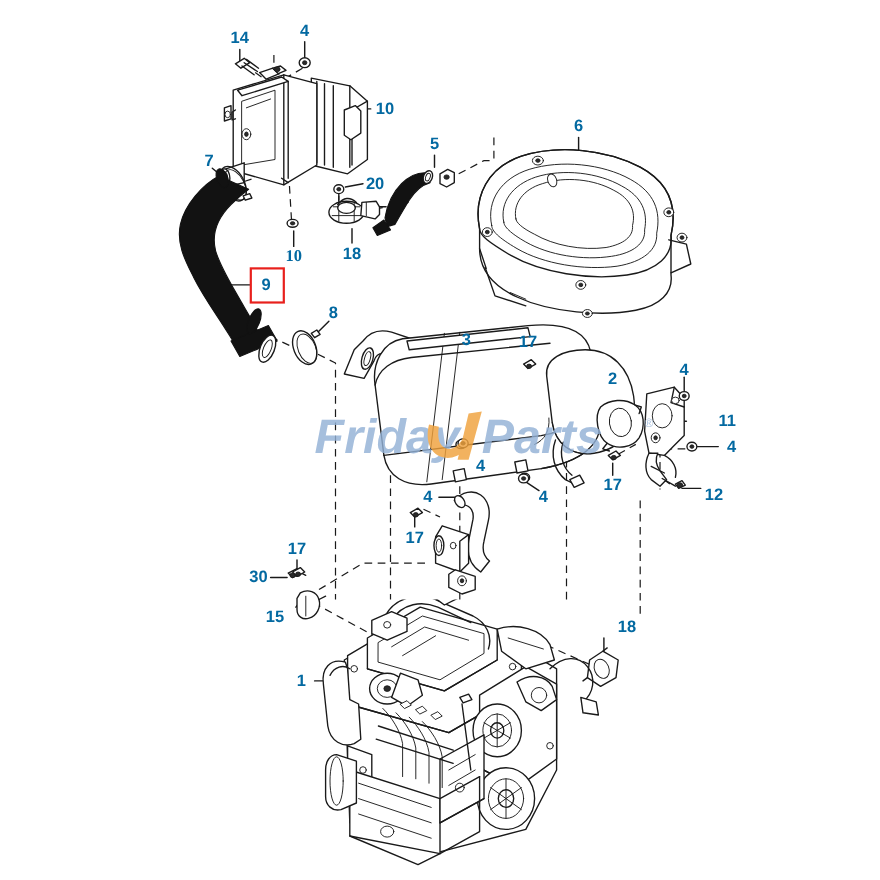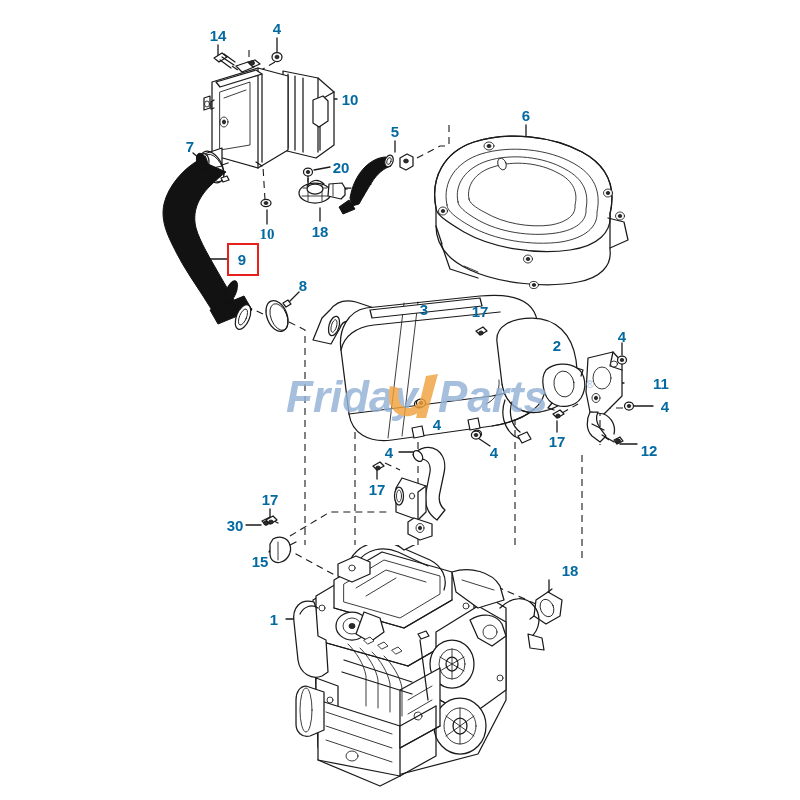--- a/index.html
+++ b/index.html
@@ -556,21 +556,21 @@
   <div class="lbl" style="left:661px;top:383px;">11</div>
   <div class="lbl" style="left:665px;top:406px;">4</div>
   <div class="lbl" style="left:557px;top:441px;">17</div>
   <div class="lbl" style="left:649px;top:450px;">12</div>
   <div class="lbl" style="left:437px;top:424px;">4</div>
   <div class="lbl" style="left:494px;top:452px;">4</div>
   <div class="lbl" style="left:389px;top:452px;">4</div>
   <div class="lbl" style="left:377px;top:489px;">17</div>
   <div class="lbl" style="left:270px;top:499px;">17</div>
   <div class="lbl" style="left:235px;top:525px;">30</div>
-  <div class="lbl" style="left:260px;top:561px;text-align:right;">15</div>
+  <div class="lbl" style="left:250px;top:561px;text-align:right;">15</div>
   <div class="lbl" style="left:570px;top:570px;">18</div>
   <div class="lbl" style="left:274px;top:619px;">1</div>
 
   <svg class="wm" viewBox="0 0 330 52" xmlns="http://www.w3.org/2000/svg">
     <g opacity="0.82">
       <path d="M40 8 C44 4 58 2 72 4 L88 10 C96 16 92 28 80 30 L60 34 C48 36 36 30 40 20 Z" fill="#f0a23c" opacity="0.0"></path>
       <text x="0" y="40" font-family="Liberation Sans, sans-serif" font-size="44" font-weight="bold" font-style="italic" fill="#93b1d6">Friday</text>
       <text x="152" y="40" font-family="Liberation Sans, sans-serif" font-size="44" font-weight="bold" font-style="italic" fill="#93b1d6">Parts</text>
       <path d="M104 14 C100 30 106 42 118 44 C130 46 142 36 146 20
                L138 18 C135 30 128 37 121 36 C114 35 111 27 113 16 Z" fill="#f0a23c"></path>

